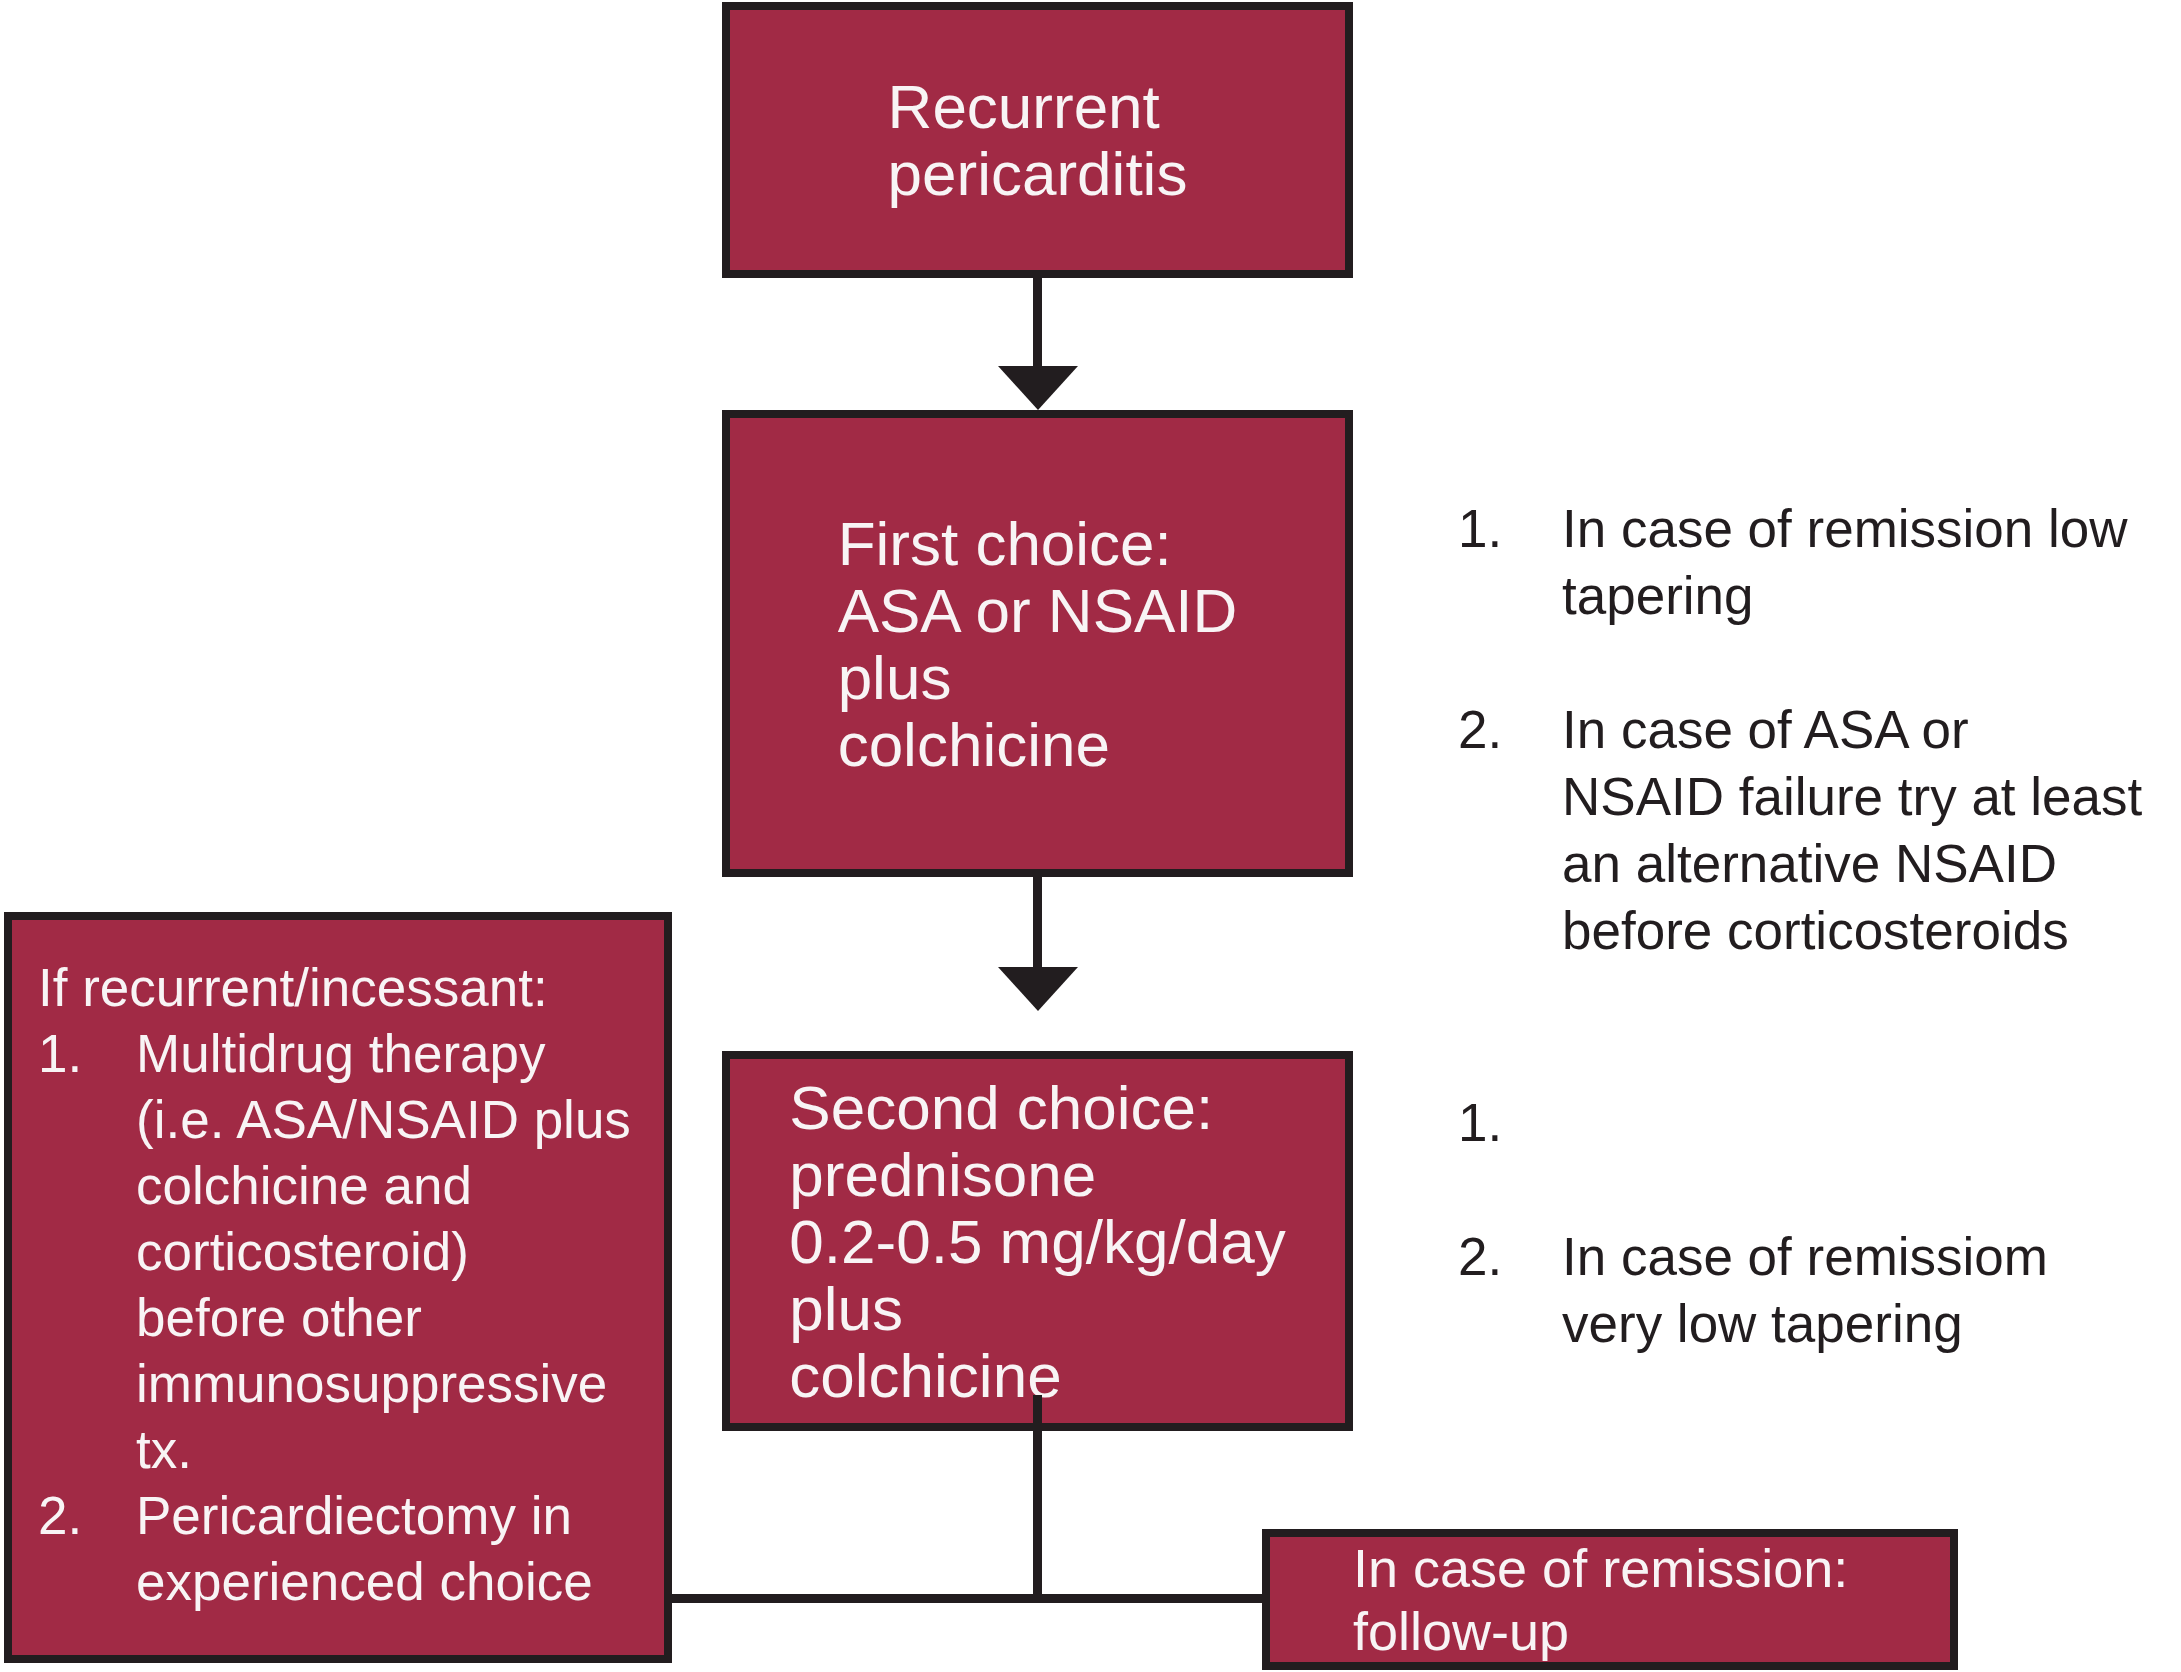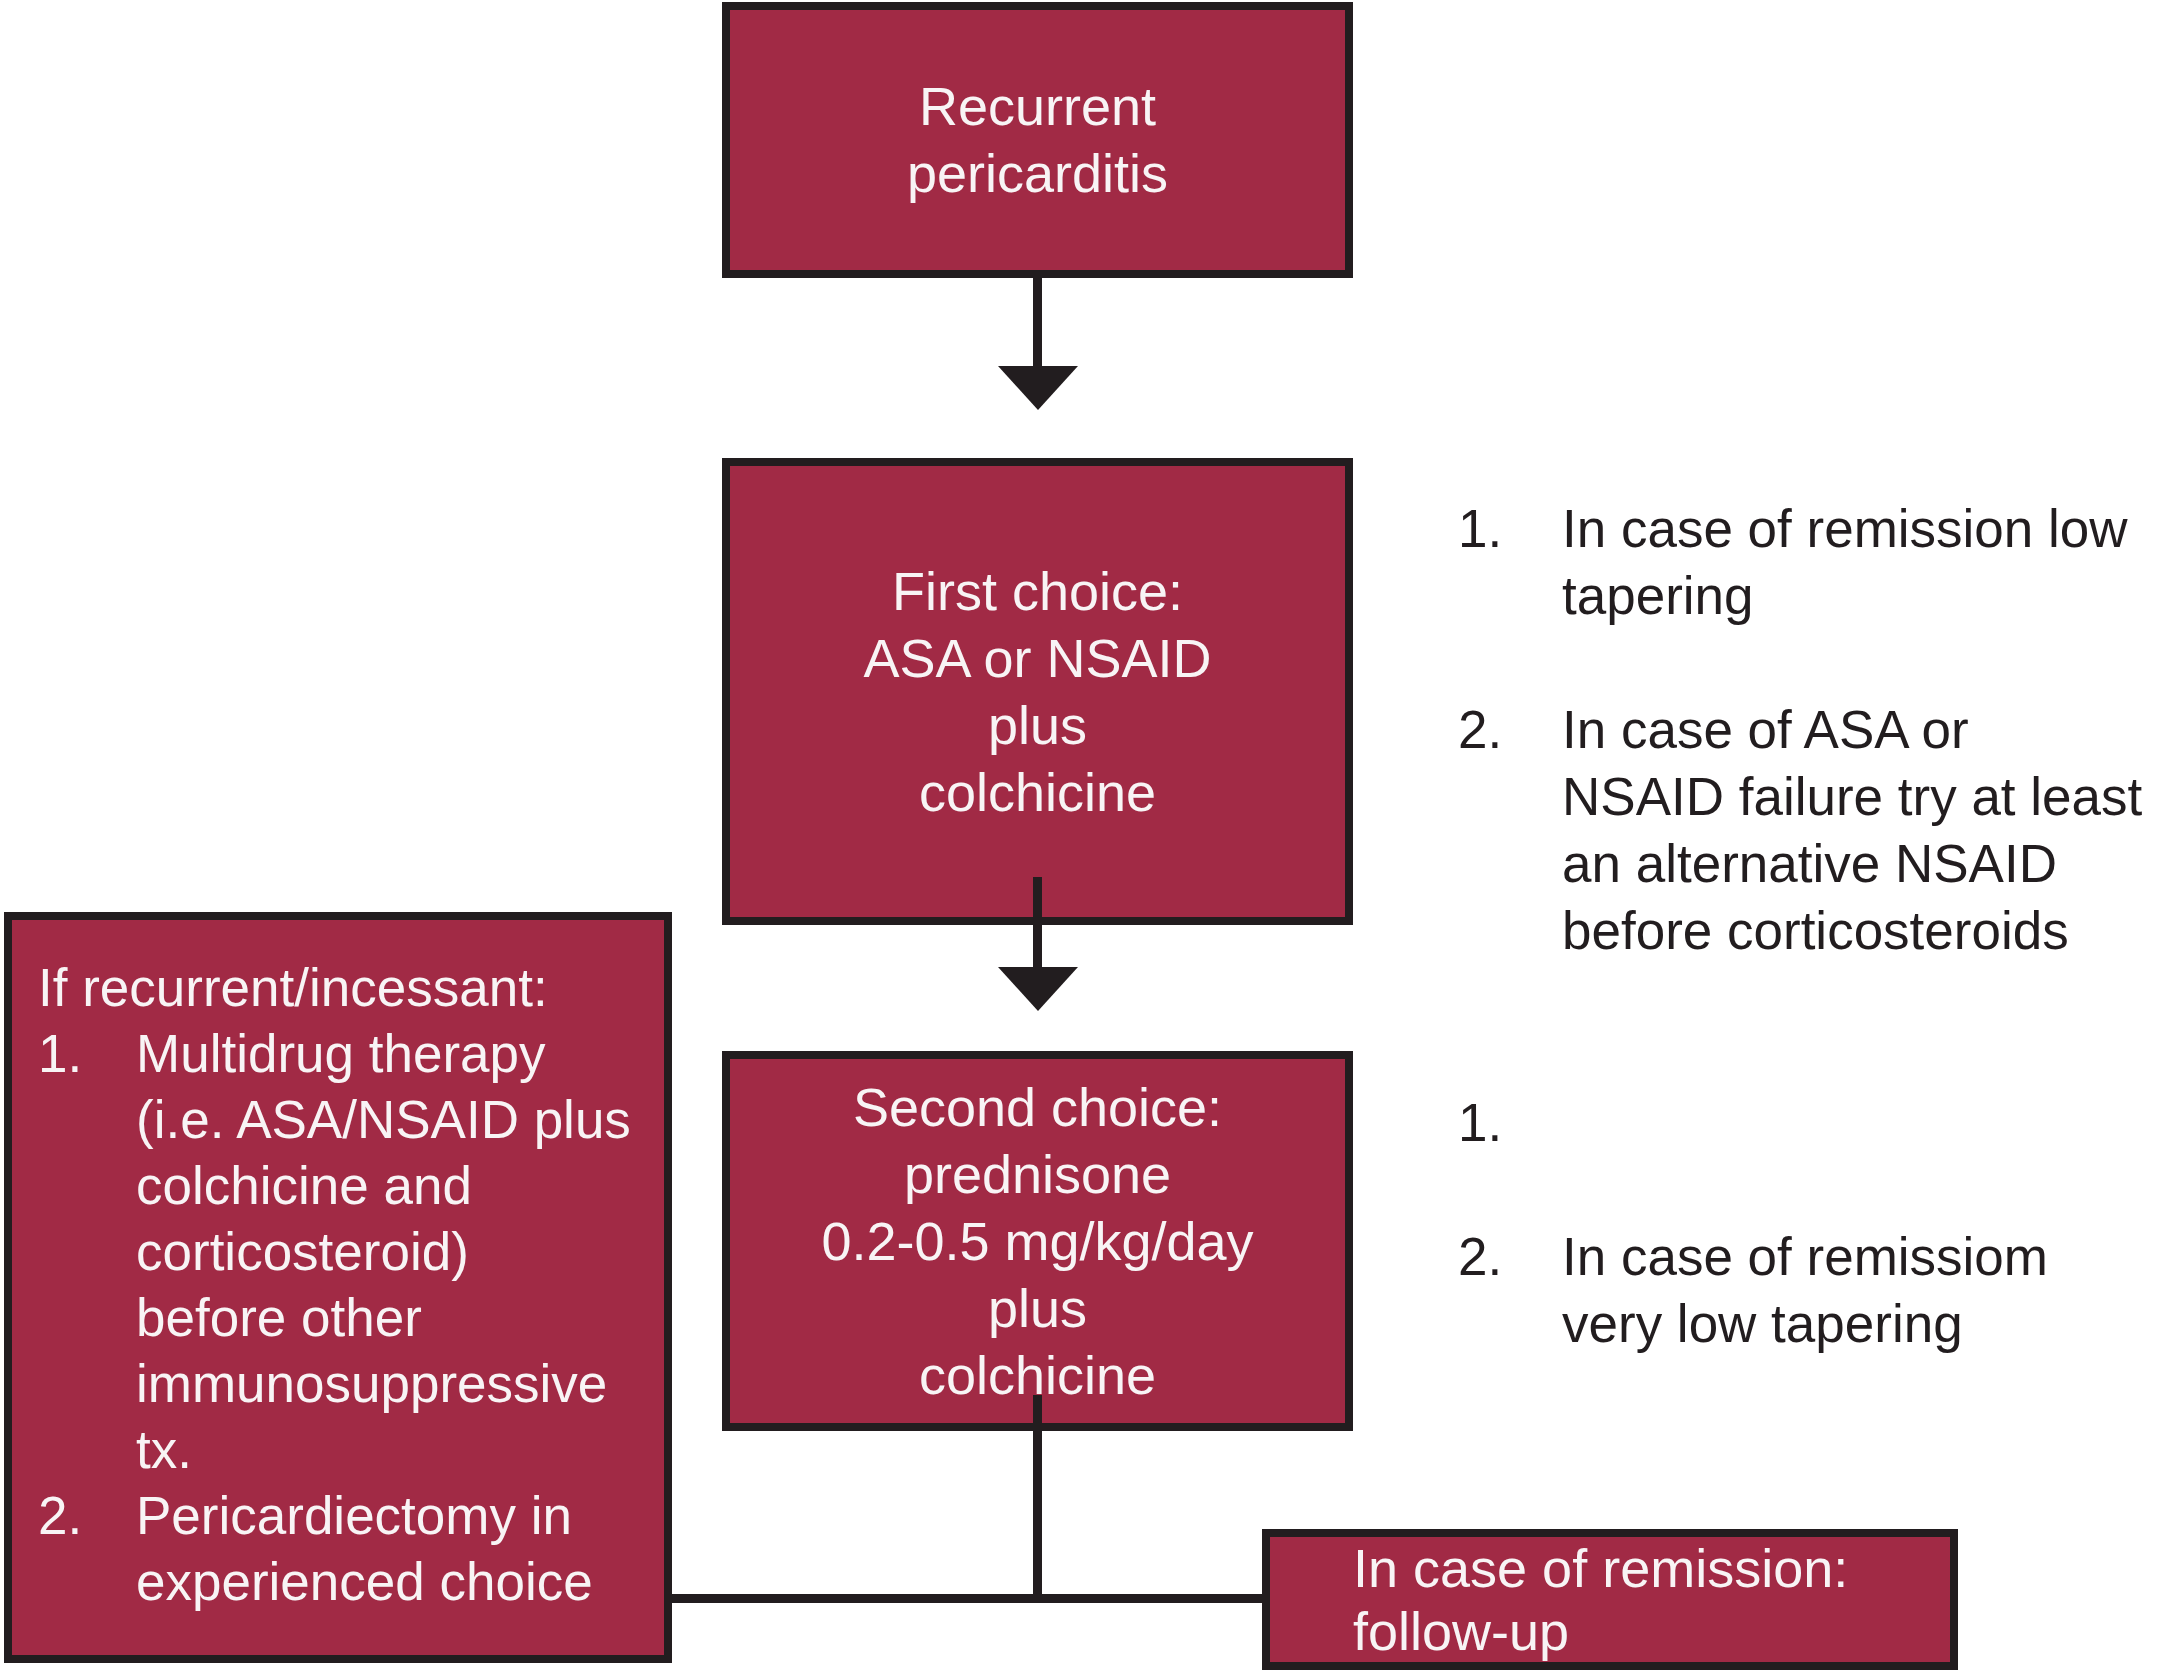--- a/index.html
+++ b/index.html
@@ -14,27 +14,26 @@
   
   .node {
     position: absolute;
     box-sizing: border-box;
     background: var(--box_fill, #a12a45);
     border: 8px solid var(--box_border, #221d1f);
     color: var(--text_light, #f8f4f5);
     display: flex;
     align-items: center;
     justify-content: center;
-    text-align: center;
     white-space: pre-line;
-    font-size: 54px;
+    font-size: 62px;
     line-height: 67px;
   }
   #node-recurrent        { left: 722px;  top: 2px;    width: 631px; height: 276px; }
-  #node-first-choice     { left: 722px;  top: 410px;  width: 631px; height: 467px; margin-top: 48px; }
+  #node-first-choice     { left: 722px;  top: 410px;  width: 631px; height: 467px; }
   #node-second-choice    { left: 722px;  top: 1015px; width: 631px; height: 380px; margin-top: 36px; }
 
   #node-if-recurrent {
     left: 4px; top: 912px; width: 668px; height: 751px;
     flex-direction: column;
     align-items: flex-start;
     justify-content: center;
     text-align: left;
     font-size: 53px;
     line-height: 66px;

